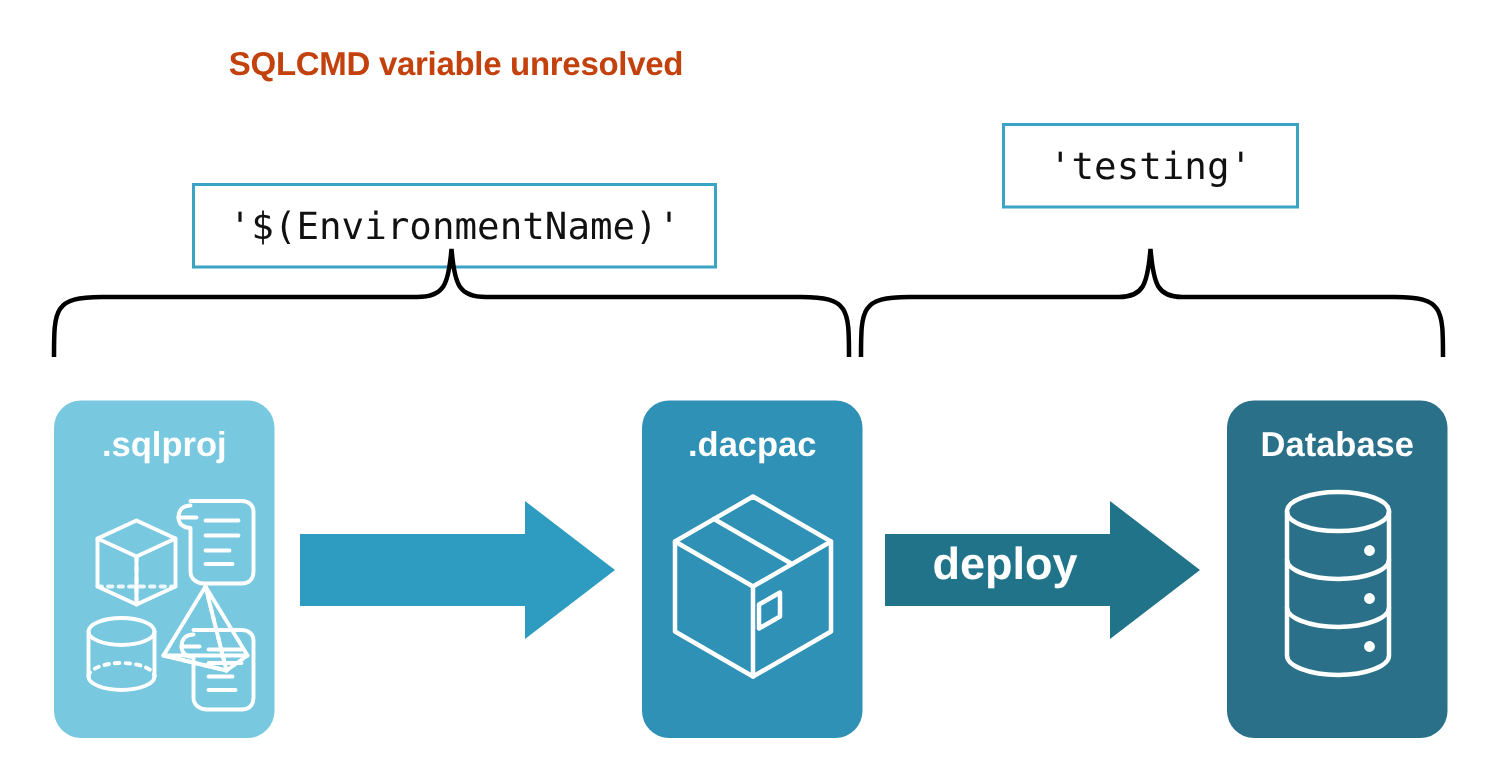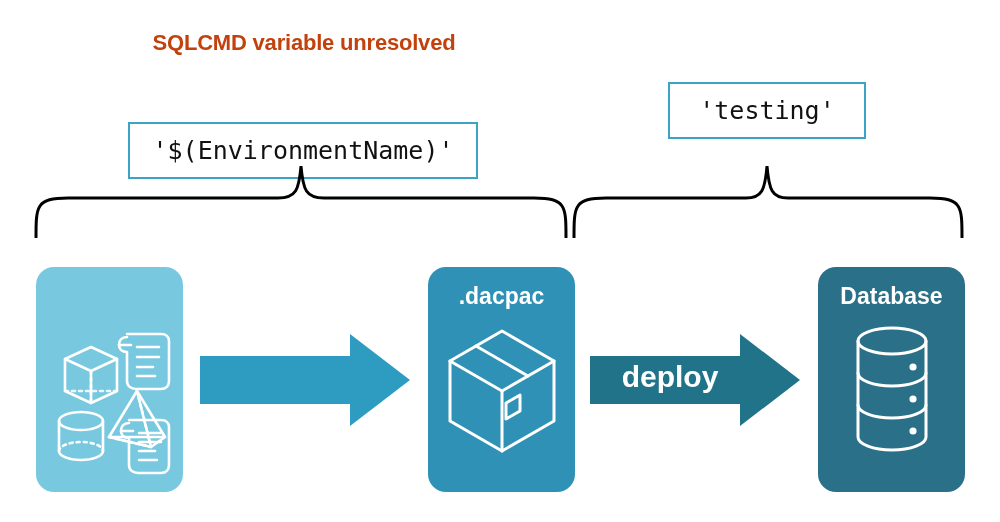--- a/index.html
+++ b/index.html
@@ -102,20 +102,21 @@
     </svg>
   </div>
 
   <div class="brace" id="brace-right">
     <svg width="404" height="92" viewBox="0 0 404 92" fill="none">
       <path d="M8 92 C8 60 8 52 40 52 L180 52 C196 52 199 44 201 20 C203 44 206 52 222 52 L364 52 C396 52 396 60 396 92" stroke="#000000" stroke-width="3" stroke-linecap="round" fill="none"></path>
     </svg>
   </div>
 
   <div class="panel" id="panel-sqlproj">
+    <div class="panel-title">.sqlproj</div>
     <div class="panel-art">
       <svg width="130" height="160" viewBox="0 0 130 160" fill="none" stroke="#ffffff" stroke-width="2.6" stroke-linejoin="round" stroke-linecap="round">
         <g>
           <path d="M20 40 L46 28 L72 40 L46 52 Z"></path>
           <path d="M20 40 L20 72 L46 84 L46 52"></path>
           <path d="M72 40 L72 72 L46 84"></path>
           <path d="M46 52 L46 84" stroke-dasharray="3 4"></path>
           <path d="M20 72 L72 72" stroke-dasharray="3 4" opacity="0.85"></path>
         </g>
         <g>

